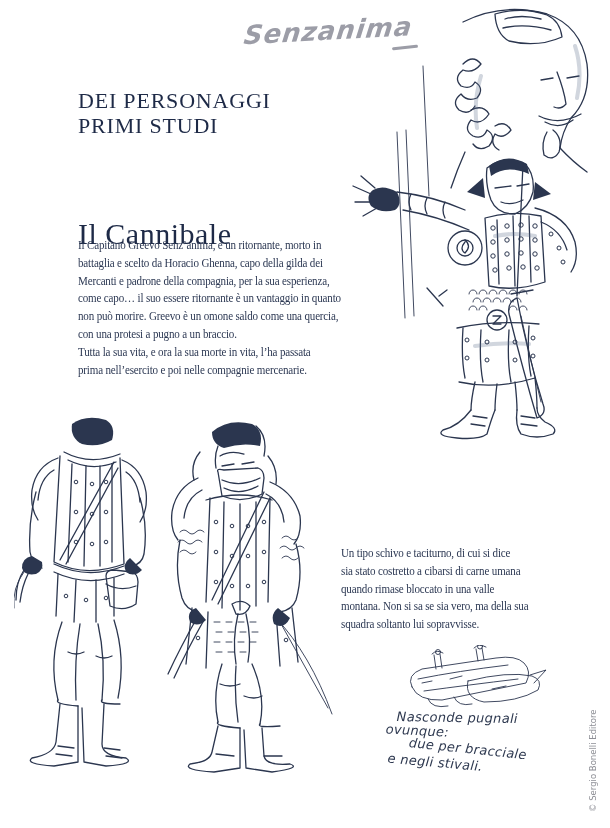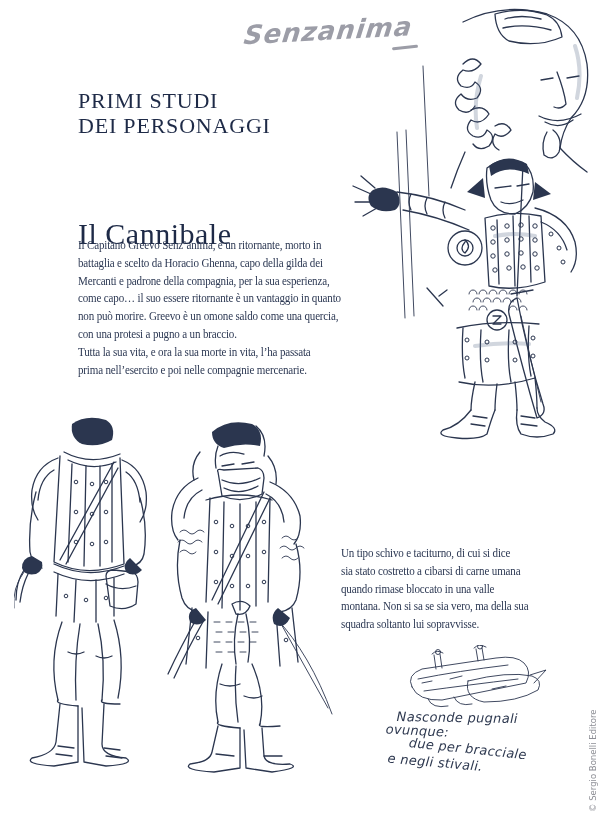--- a/index.html
+++ b/index.html
@@ -71,22 +71,22 @@
 </style>
 </head>
 <body>
 
 <div class="page">
 
   <div class="logo">Senzanima</div>
   <div class="logo-swash"></div>
 
   <div class="page-title">
+    <div>DEI PERSONAGGI</div>
     <div>PRIMI STUDI</div>
-    <div>DEI PERSONAGGI</div>
   </div>
 
   <h2 class="section-heading" id="capitano-heading">Il Cannibale</h2>
   <div class="body-col" id="capitano-text">
     <div>Il Capitano Greevo Senz’anima, è un ritornante, morto in</div>
     <div>battaglia e scelto da Horacio Ghenna, capo della gilda dei</div>
     <div>Mercanti e padrone della compagnia, per la sua esperienza,</div>
     <div>come capo… il suo essere ritornante è un vantaggio in quanto</div>
     <div>non può morire. Greevo è un omone saldo come una quercia,</div>
     <div>con una protesi a pugno a un braccio.</div>

